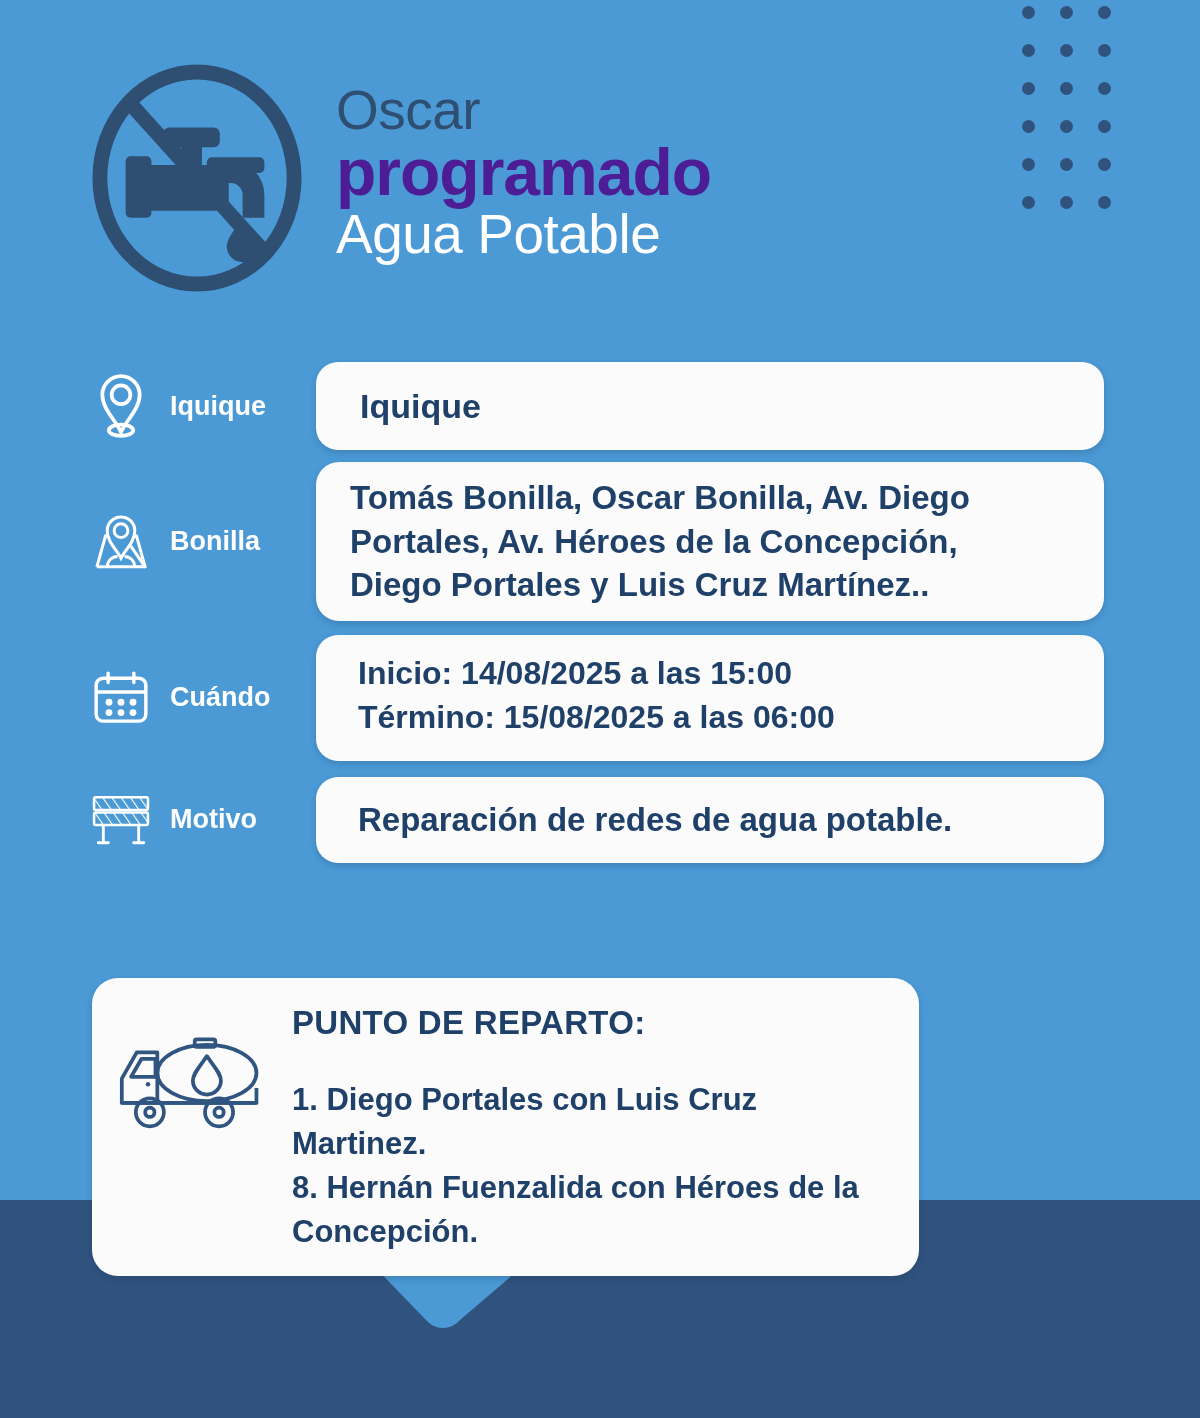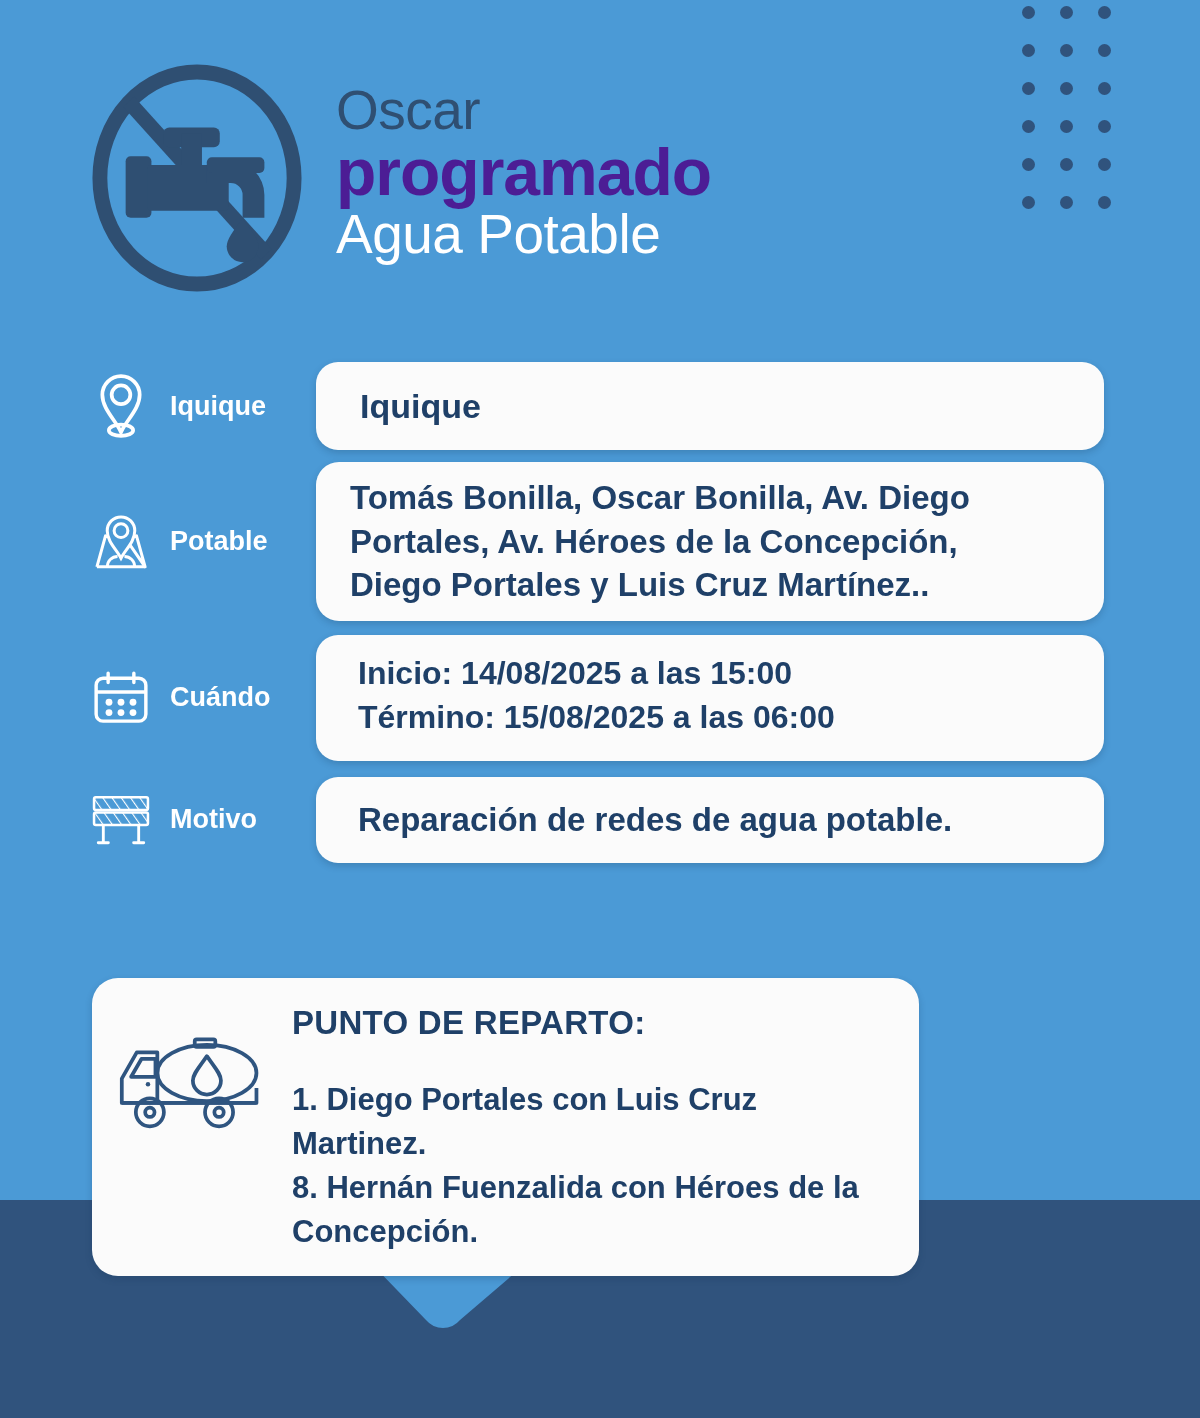--- a/index.html
+++ b/index.html
@@ -243,21 +243,21 @@
     <span class="row-icon">
       <svg viewBox="0 0 72 72" width="62" height="62">
         <path d="M8 66 L18 30 L30 34 M42 34 L54 30 L64 66 Z" fill="none" stroke="#ffffff" stroke-width="3.5" stroke-linejoin="round"></path>
         <path d="M8 66 H64" fill="none" stroke="#ffffff" stroke-width="3.5"></path>
         <path d="M20 66 a12 12 0 0 1 12 -12" fill="none" stroke="#ffffff" stroke-width="3.2"></path>
         <path d="M52 66 a12 12 0 0 0 -12 -12" fill="none" stroke="#ffffff" stroke-width="3.2"></path>
         <path d="M36 8 a16 16 0 0 1 16 16 c0 13 -11 22 -16 32 c-5 -10 -16 -19 -16 -32 a16 16 0 0 1 16 -16 z" fill="#4b9ad6" stroke="#ffffff" stroke-width="3.5"></path>
         <circle cx="36" cy="24" r="8" fill="none" stroke="#ffffff" stroke-width="3.5"></circle>
       </svg>
     </span>
-    <span class="row-label">Potable</span>
+    <span class="row-label">Bonilla</span>
     <div class="row-card">
       <span class="line">Tomás Bonilla, Oscar Bonilla, Av. Diego</span>
       <span class="line">Portales, Av. Héroes de la Concepción,</span>
       <span class="line">Diego Portales y Luis Cruz Martínez..</span>
     </div>
   </div>
 
   <div class="row row--cuando">
     <span class="row-icon">
       <svg viewBox="0 0 70 70" width="60" height="60">

